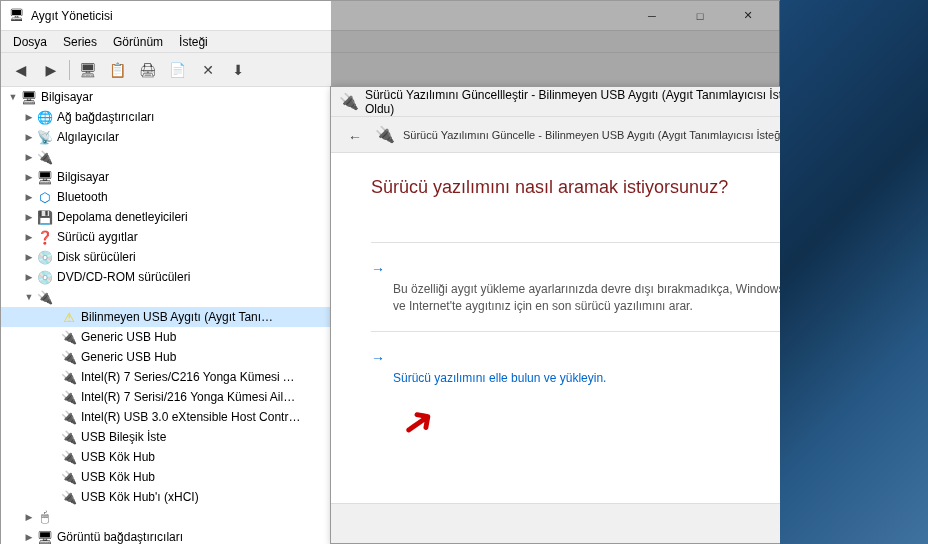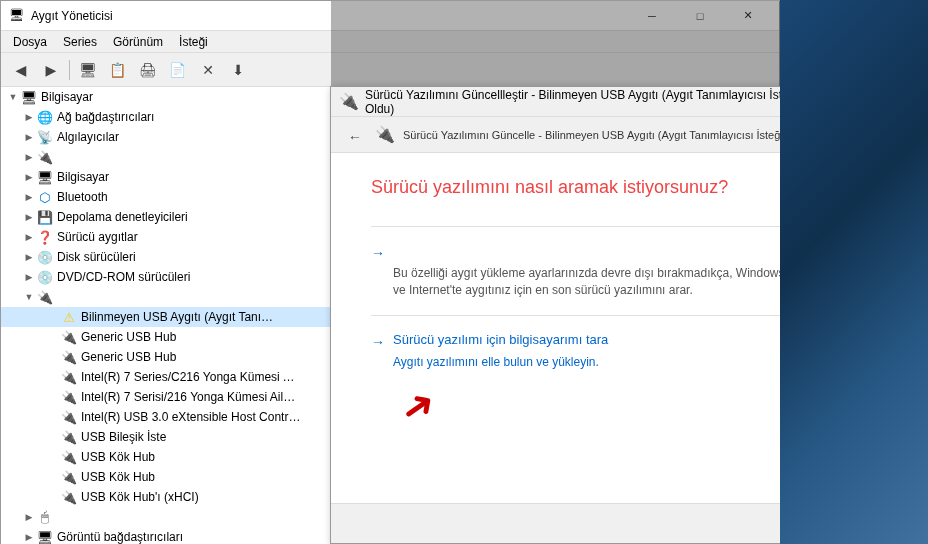--- a/index.html
+++ b/index.html
@@ -234,22 +234,22 @@
       flex: 1;
       padding: 24px 40px;
       display: flex;
       flex-direction: column;
       gap: 0;
     }
 
     .dialog-question {
       font-size: 18px;
       font-weight: 400;
-      color: #ef4444;
-      margin-bottom: 28px;
+      color: #7f1d1d;
+      margin-bottom: 44px;
     }
 
     .dialog-option {
       display: flex;
       flex-direction: column;
       padding: 16px 0;
       cursor: pointer;
       border-top: 1px solid #e0e0e0;
     }
     .dialog-option:last-of-type {
@@ -498,23 +498,22 @@
     <div class="dialog-option">
       <div class="dialog-option-title">
         <span class="dialog-option-arrow">→</span>
       </div>
       <div class="dialog-option-desc">Bu özelliği aygıt yükleme ayarlarınızda devre dışı bırakmadıkça, Windows bilgisayarınızda ve Internet'te aygıtınız için en son sürücü yazılımını arar.</div>
     </div>
 
     <div class="dialog-option">
       <div class="dialog-option-title">
         <span class="dialog-option-arrow">→</span>
-        <span>Sürücü yazılımı için bilgisayarımı tara</span>
-      </div>
-      <div class="dialog-option-desc" style="color:#0066cc;">Aygıtı yazılımını elle bulun ve yükleyin.</div>
+      </div>
+      <div class="dialog-option-desc" style="color:#0066cc;">Sürücü yazılımını elle bulun ve yükleyin.</div>
     </div>
 
     <div style="position:relative;height:60px;">
       <div style="position:absolute;top:0;left:30px;font-size:40px;color:#cc0000;transform:rotate(-35deg);line-height:1;">➜</div>
     </div>
   </div>
 
   <div class="dialog-footer">
     <button class="cancel-btn">İptal</button>
   </div>

